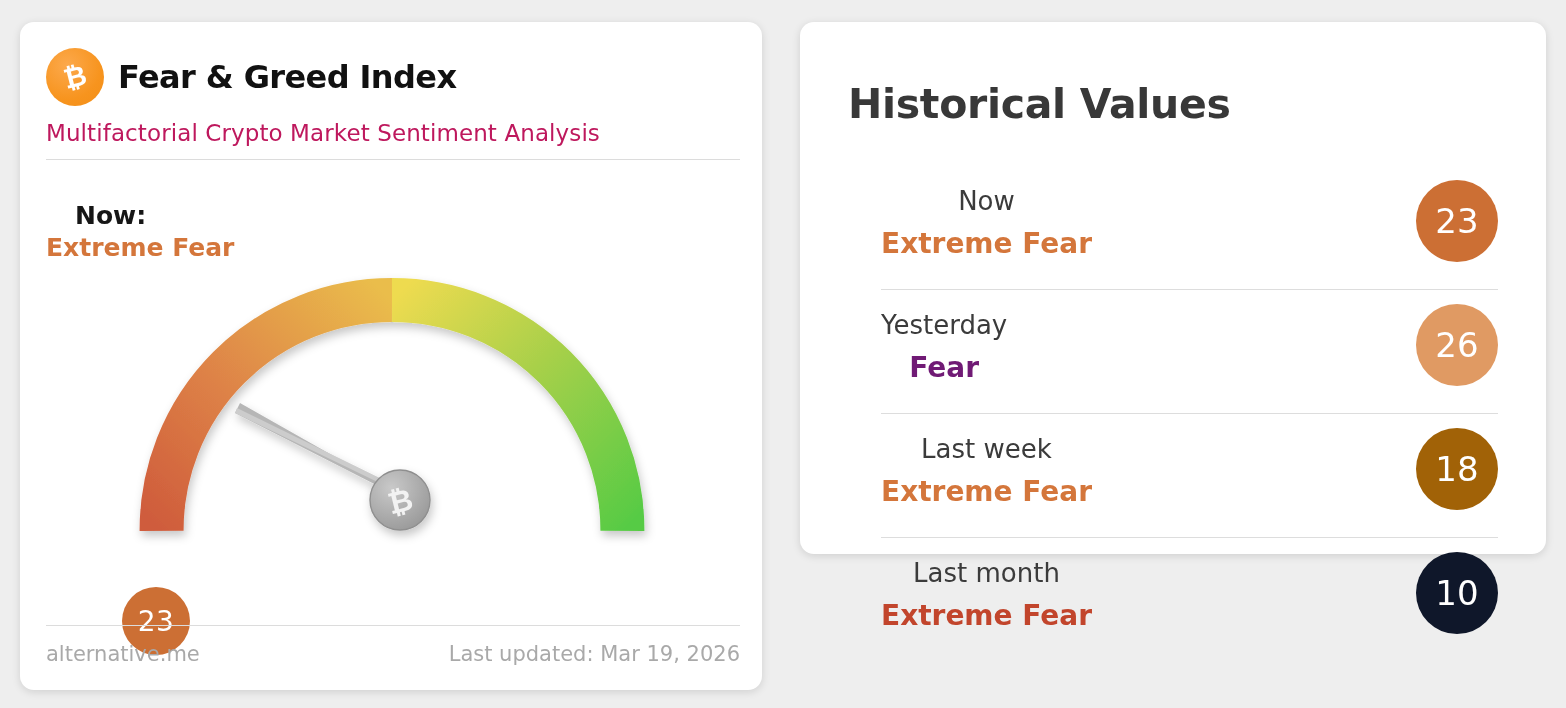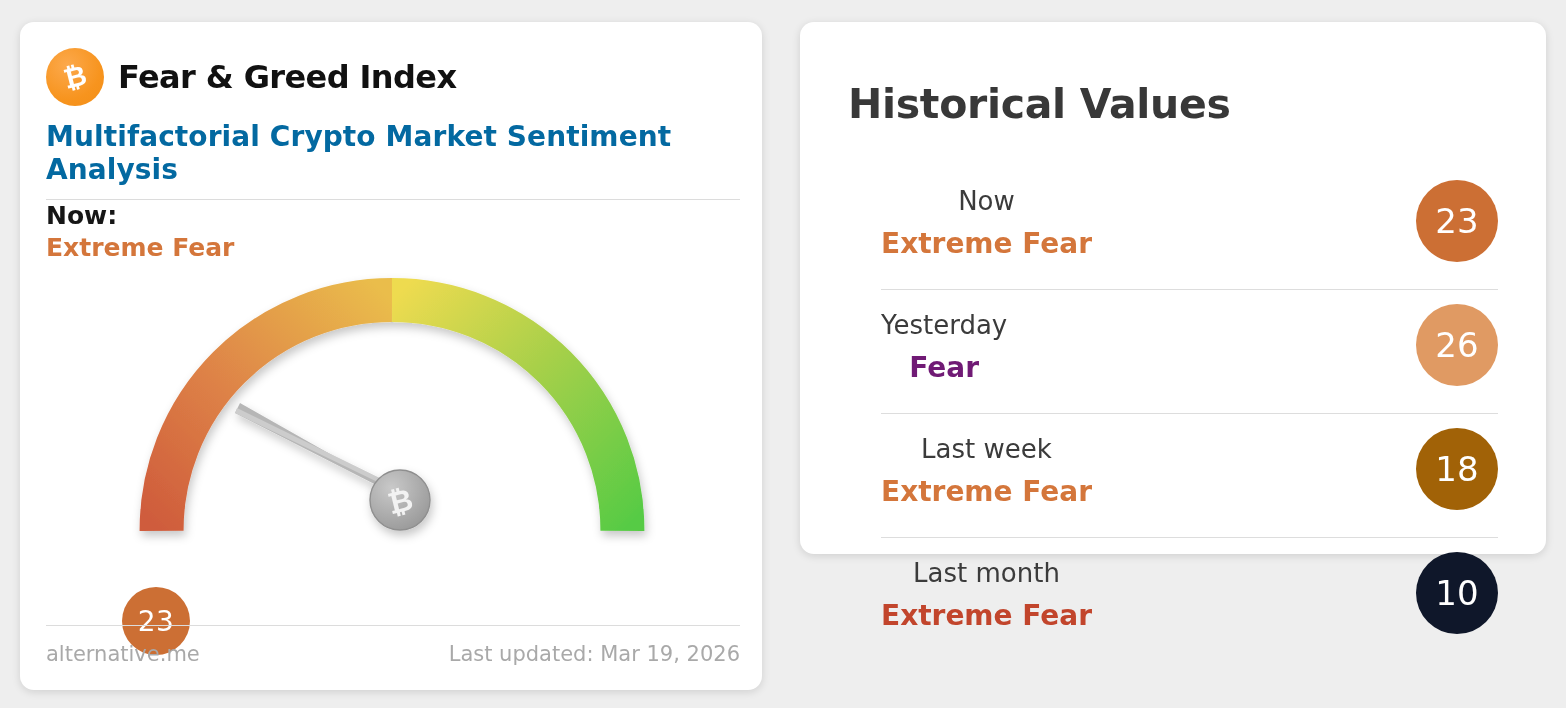--- a/index.html
+++ b/index.html
@@ -43,36 +43,36 @@
   .main-title {
     font-family: "DejaVu Sans", sans-serif;
     font-size: 32px;
     font-weight: 700;
     color: #111111;
     letter-spacing: -0.6px;
     line-height: 1;
   }
   .subtitle {
     margin-top: 14px;
-    font-size: 28px;
-    color: #0369a1;
-    font-weight: 700;
+    font-size: 23px;
+    color: #be185d;
+    font-weight: 400;
     letter-spacing: 0.1px;
   }
   .rule {
     margin-top: 13px;
     height: 1px;
     background: #dcdcdc;
     width: 100%;
   }
 
   
   .now-block { position: absolute; left: 26px; top: 178px; }
   .now-label {
-    font-size: 25px; font-weight: 700; color: #161616; line-height: 1.25;
+    font-size: 25px; font-weight: 700; color: #161616; line-height: 1.25; margin-left: 29px;
   }
   .now-value {
     font-size: 25px; font-weight: 700; color: #d4763b; line-height: 1.35;
   }
 
   
   .gauge-wrap {
     position: absolute;
     left: 0; top: 238px; width: 742px; height: 360px;
   }

